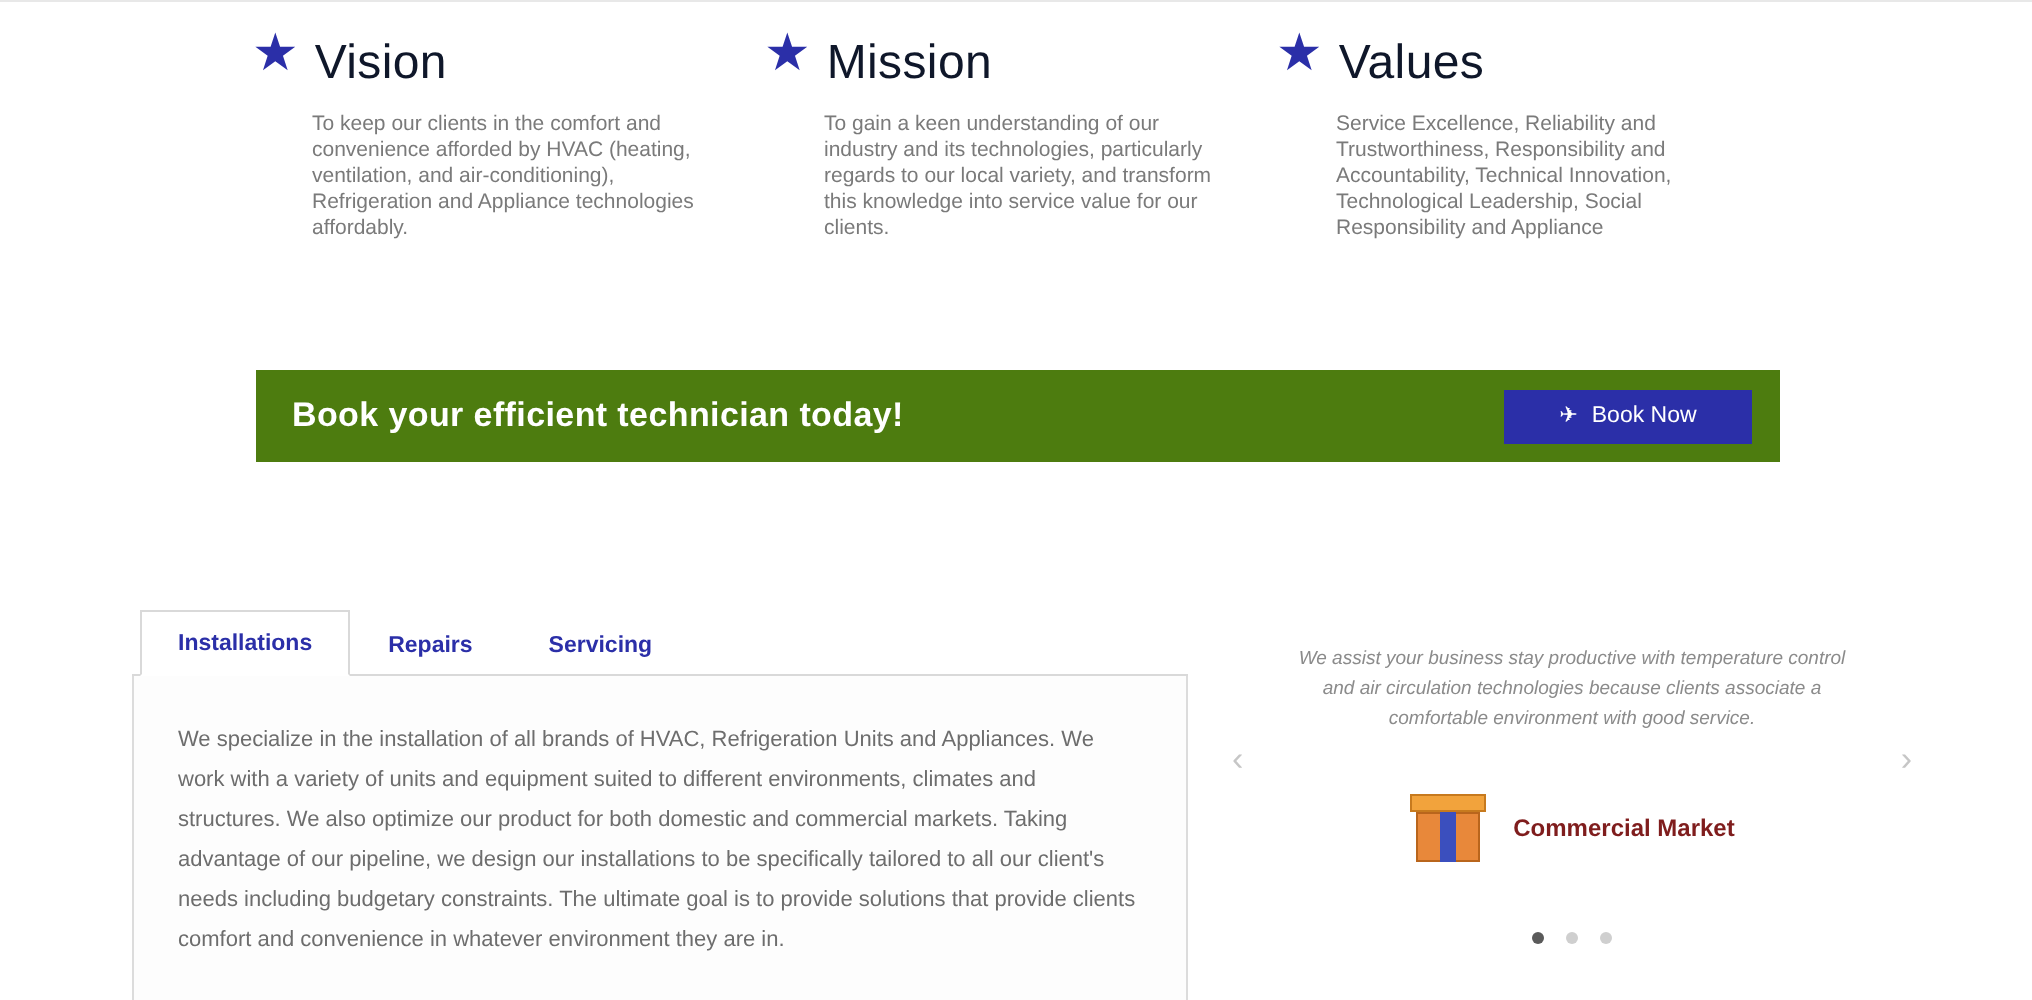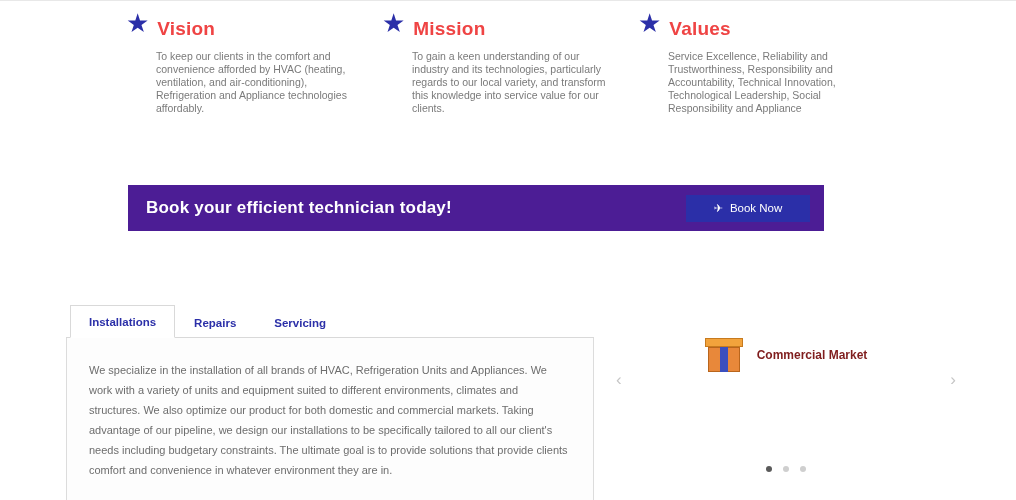--- a/index.html
+++ b/index.html
@@ -41,41 +41,41 @@
     margin-bottom: 10px;
   }
   .star-icon {
     color: #2b2fa8;
     font-size: 26px;
     line-height: 26px;
     display: inline-block;
     margin-top: -12px;
   }
   .vm-title {
-    color: #ef4444;
-    font-size: 19px;
-    font-weight: bold;
+    color: #0f172a;
+    font-size: 24px;
+    font-weight: normal;
     letter-spacing: .2px;
   }
   .vm-body {
     color: #7a7a7a;
     font-size: 10.5px;
     line-height: 13px;
     padding-left: 30px;
     max-width: 232px;
   }
 
   
   .cta {
     position: absolute;
     left: 128px;
     top: 185px;
-    width: 696px;
+    width: 762px;
     height: 46px;
-    background: #4c1d95;
+    background: #4d7c0f;
     display: flex;
     align-items: center;
     justify-content: space-between;
     padding: 0 14px 0 18px;
   }
   .cta-text {
     color: #ffffff;
     font-size: 17px;
     font-weight: bold;
     letter-spacing: .2px;
@@ -261,20 +261,21 @@
       <div class="tab active">Installations</div>
       <div class="tab">Repairs</div>
       <div class="tab">Servicing</div>
     </div>
     <div class="tab-panel">
       <p>We specialize in the installation of all brands of HVAC, Refrigeration Units and Appliances. We work with a variety of units and equipment suited to different environments, climates and structures. We also optimize our product for both domestic and commercial markets. Taking advantage of our pipeline, we design our installations to be specifically tailored to all our client's needs including budgetary constraints. The ultimate goal is to provide solutions that provide clients comfort and convenience in whatever environment they are in.</p>
     </div>
   </div>
 
   <div class="carousel">
+    <div class="carousel-quote">We assist your business stay productive with temperature control and air circulation technologies because clients associate a comfortable environment with good service.</div>
     <div class="carousel-item">
       <span class="box-icon">
         <span class="lid"></span>
           <span class="body"></span>
           <span class="strip"></span>
       </span>
       <span class="carousel-label">Commercial Market</span>
     </div>
     <div class="arrow left">‹</div>
     <div class="arrow right">›</div>

